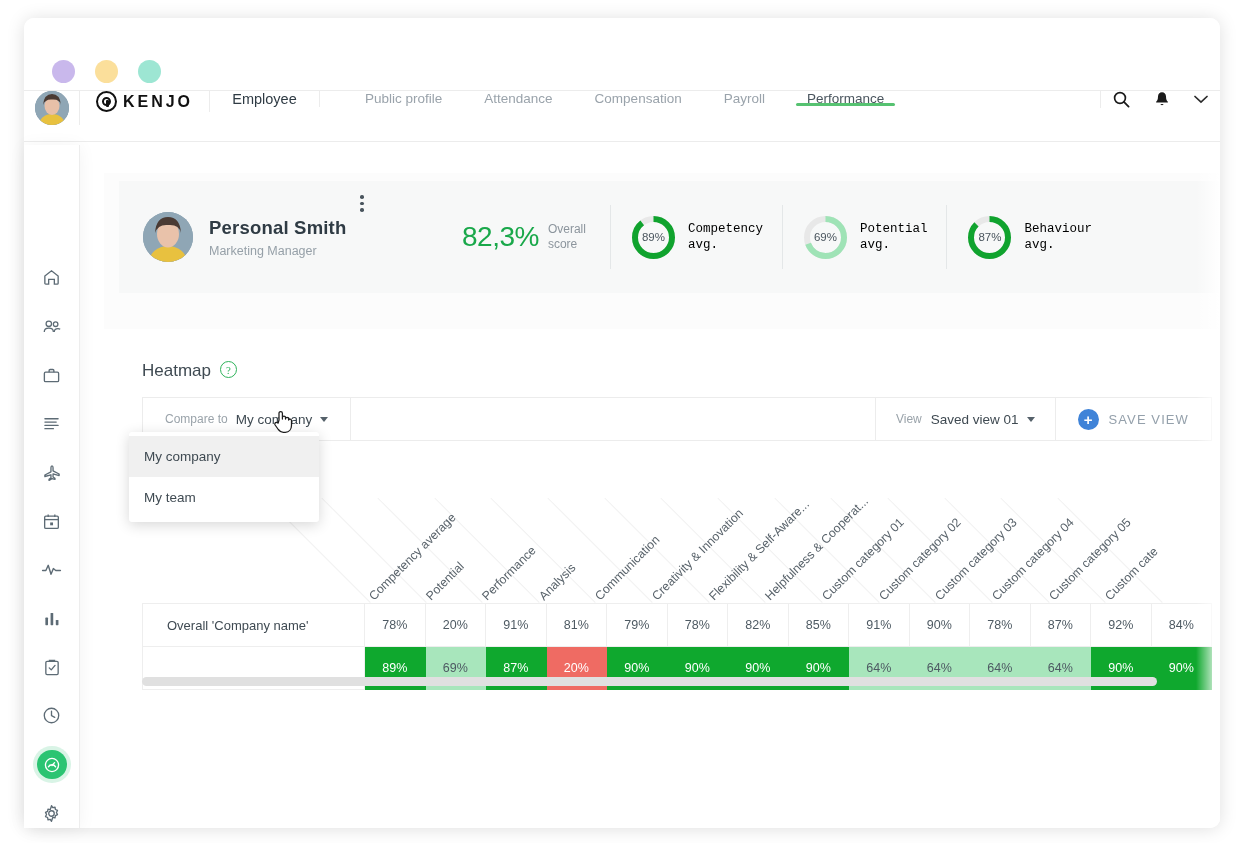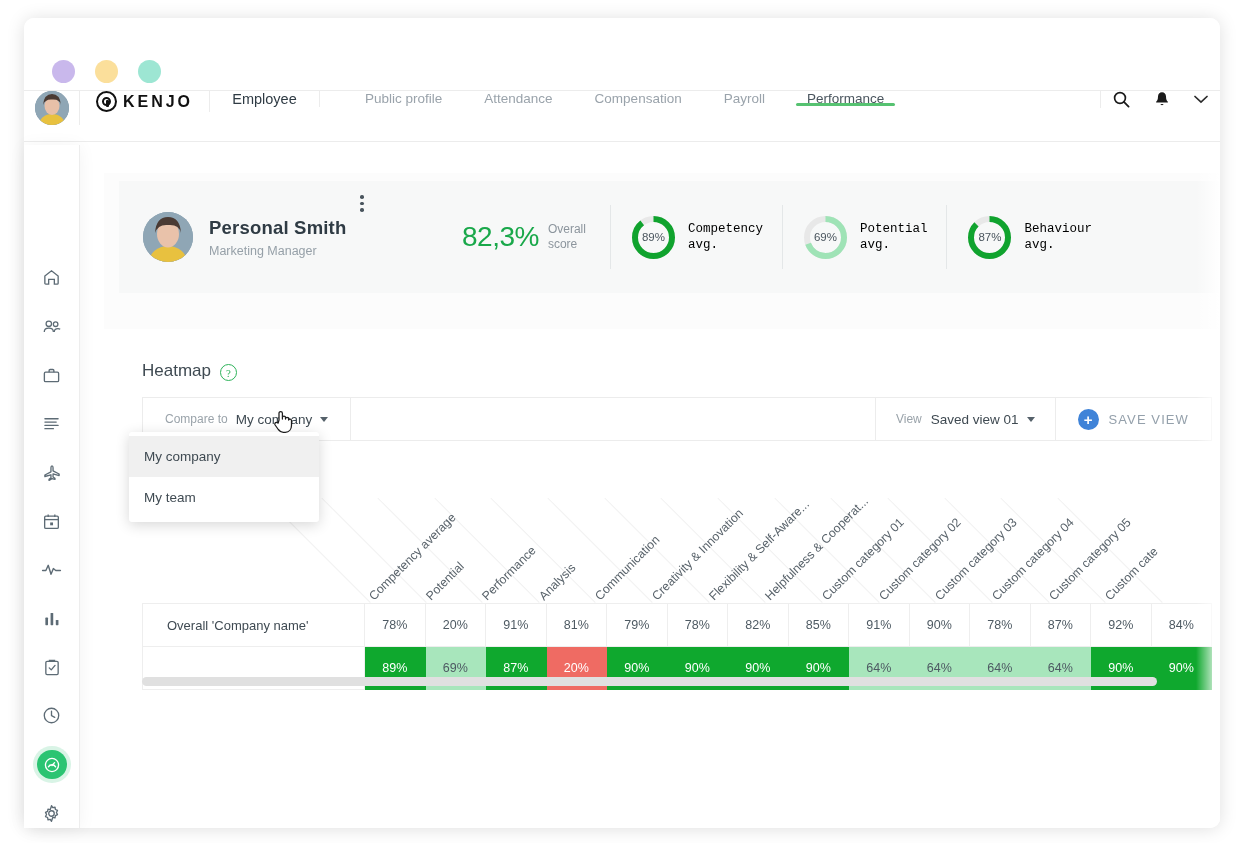--- a/index.html
+++ b/index.html
@@ -97,21 +97,21 @@
   .subtabs { position:absolute; left:15px; top:120px; width:1120px; height:36px;
     border-bottom:1px solid #ececec; display:flex; padding-left:85px; background:#fcfcfc; }
   .subtab { font-size:12.8px; letter-spacing:0.9px; color:#97a0a8; padding:0 0 10px 0;
     margin-right:76px; position:relative; cursor:pointer; }
   .subtab.active { color:#5c666e; }
   .subtab.active::after { content:""; position:absolute; left:-3px; right:-3px; bottom:-1px;
     height:3px; background:#56c271; }
 
   
   .panel { position:absolute; background:#fff; }
-  .panel-title { font-size:17px; color:#3f4a52; display:flex; align-items:flex-end; gap:9px; }
+  .panel-title { font-size:17px; color:#3f4a52; display:flex; align-items:flex-start; gap:9px; }
   .help { width:17px; height:17px; border-radius:50%; border:1.4px solid #2eb35a; color:#2eb35a;
     font-size:11px; display:flex; align-items:center; justify-content:center; cursor:pointer;
     font-family:"Liberation Serif", serif; }
 
   .filterbar { display:flex; align-items:stretch; border:1px solid #ececec; height:44px;
     background:#fff; }
   .fgroup { display:flex; align-items:center; gap:8px; padding:0 22px;
     border-right:1px solid #ececec; cursor:pointer; }
   .flabel { font-size:12px; color:#9aa3aa; }
   .fvalue { font-size:13.5px; color:#3f4a52; display:flex; align-items:center; gap:8px; }

